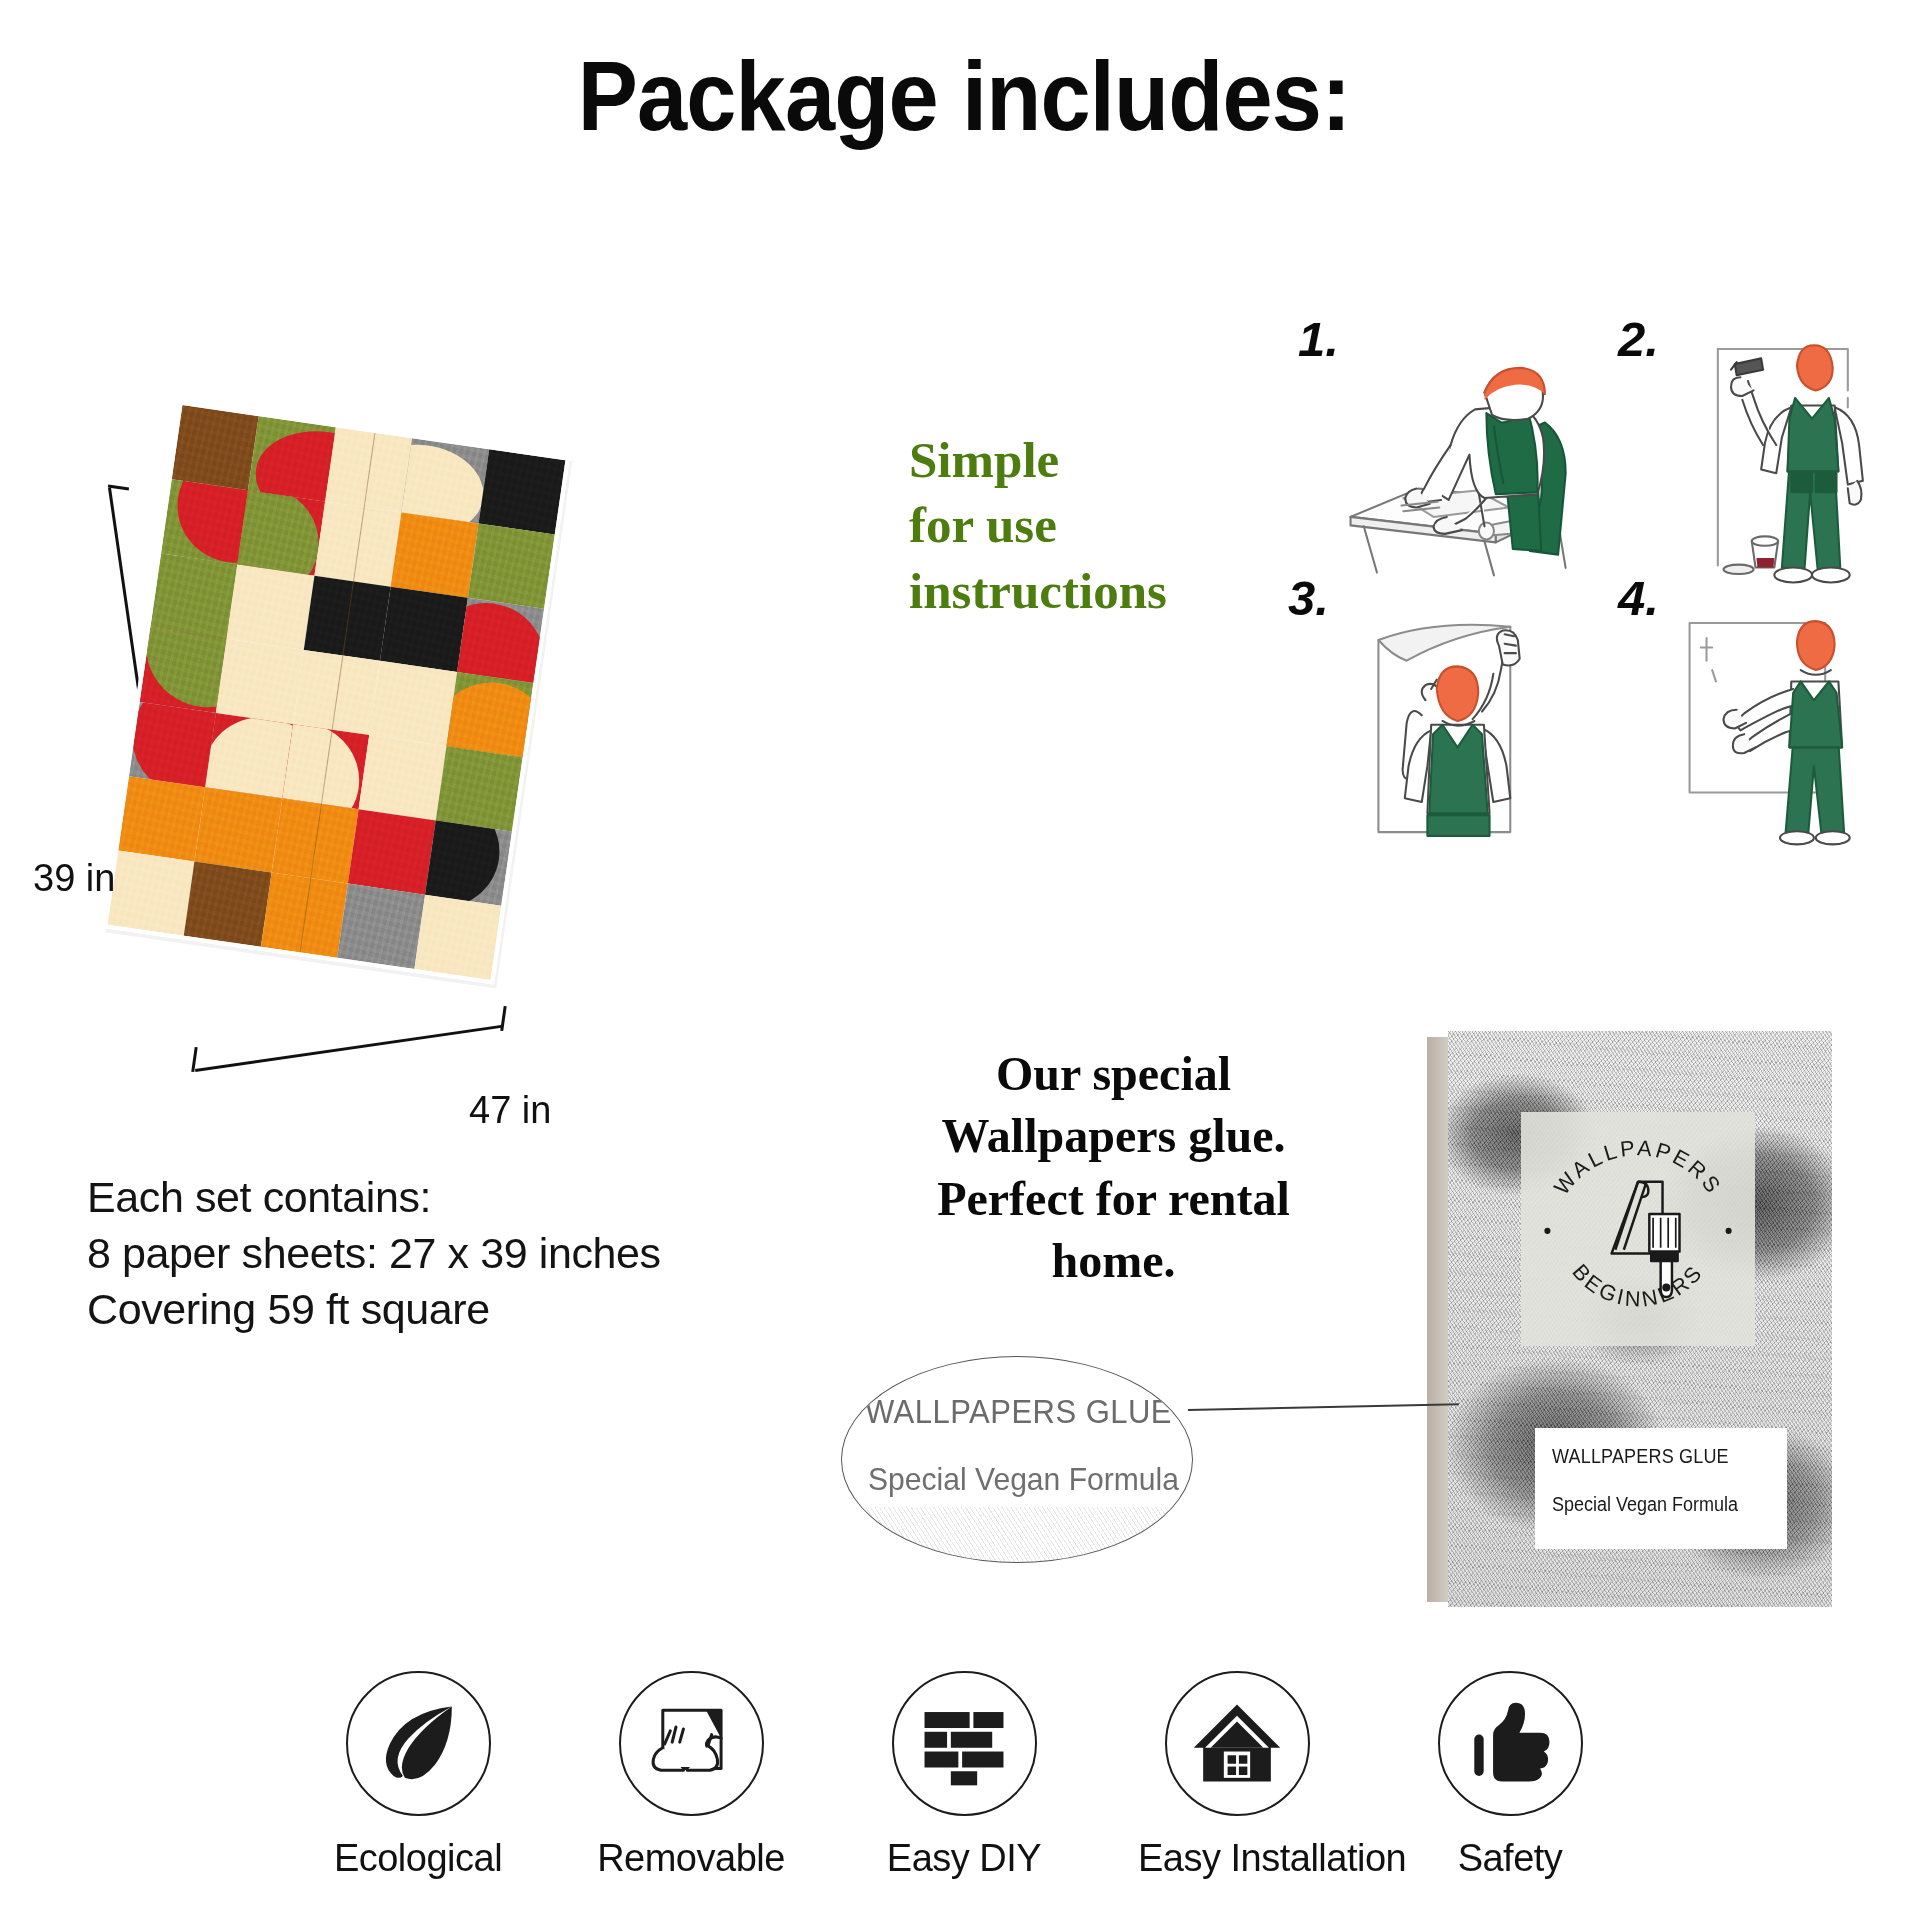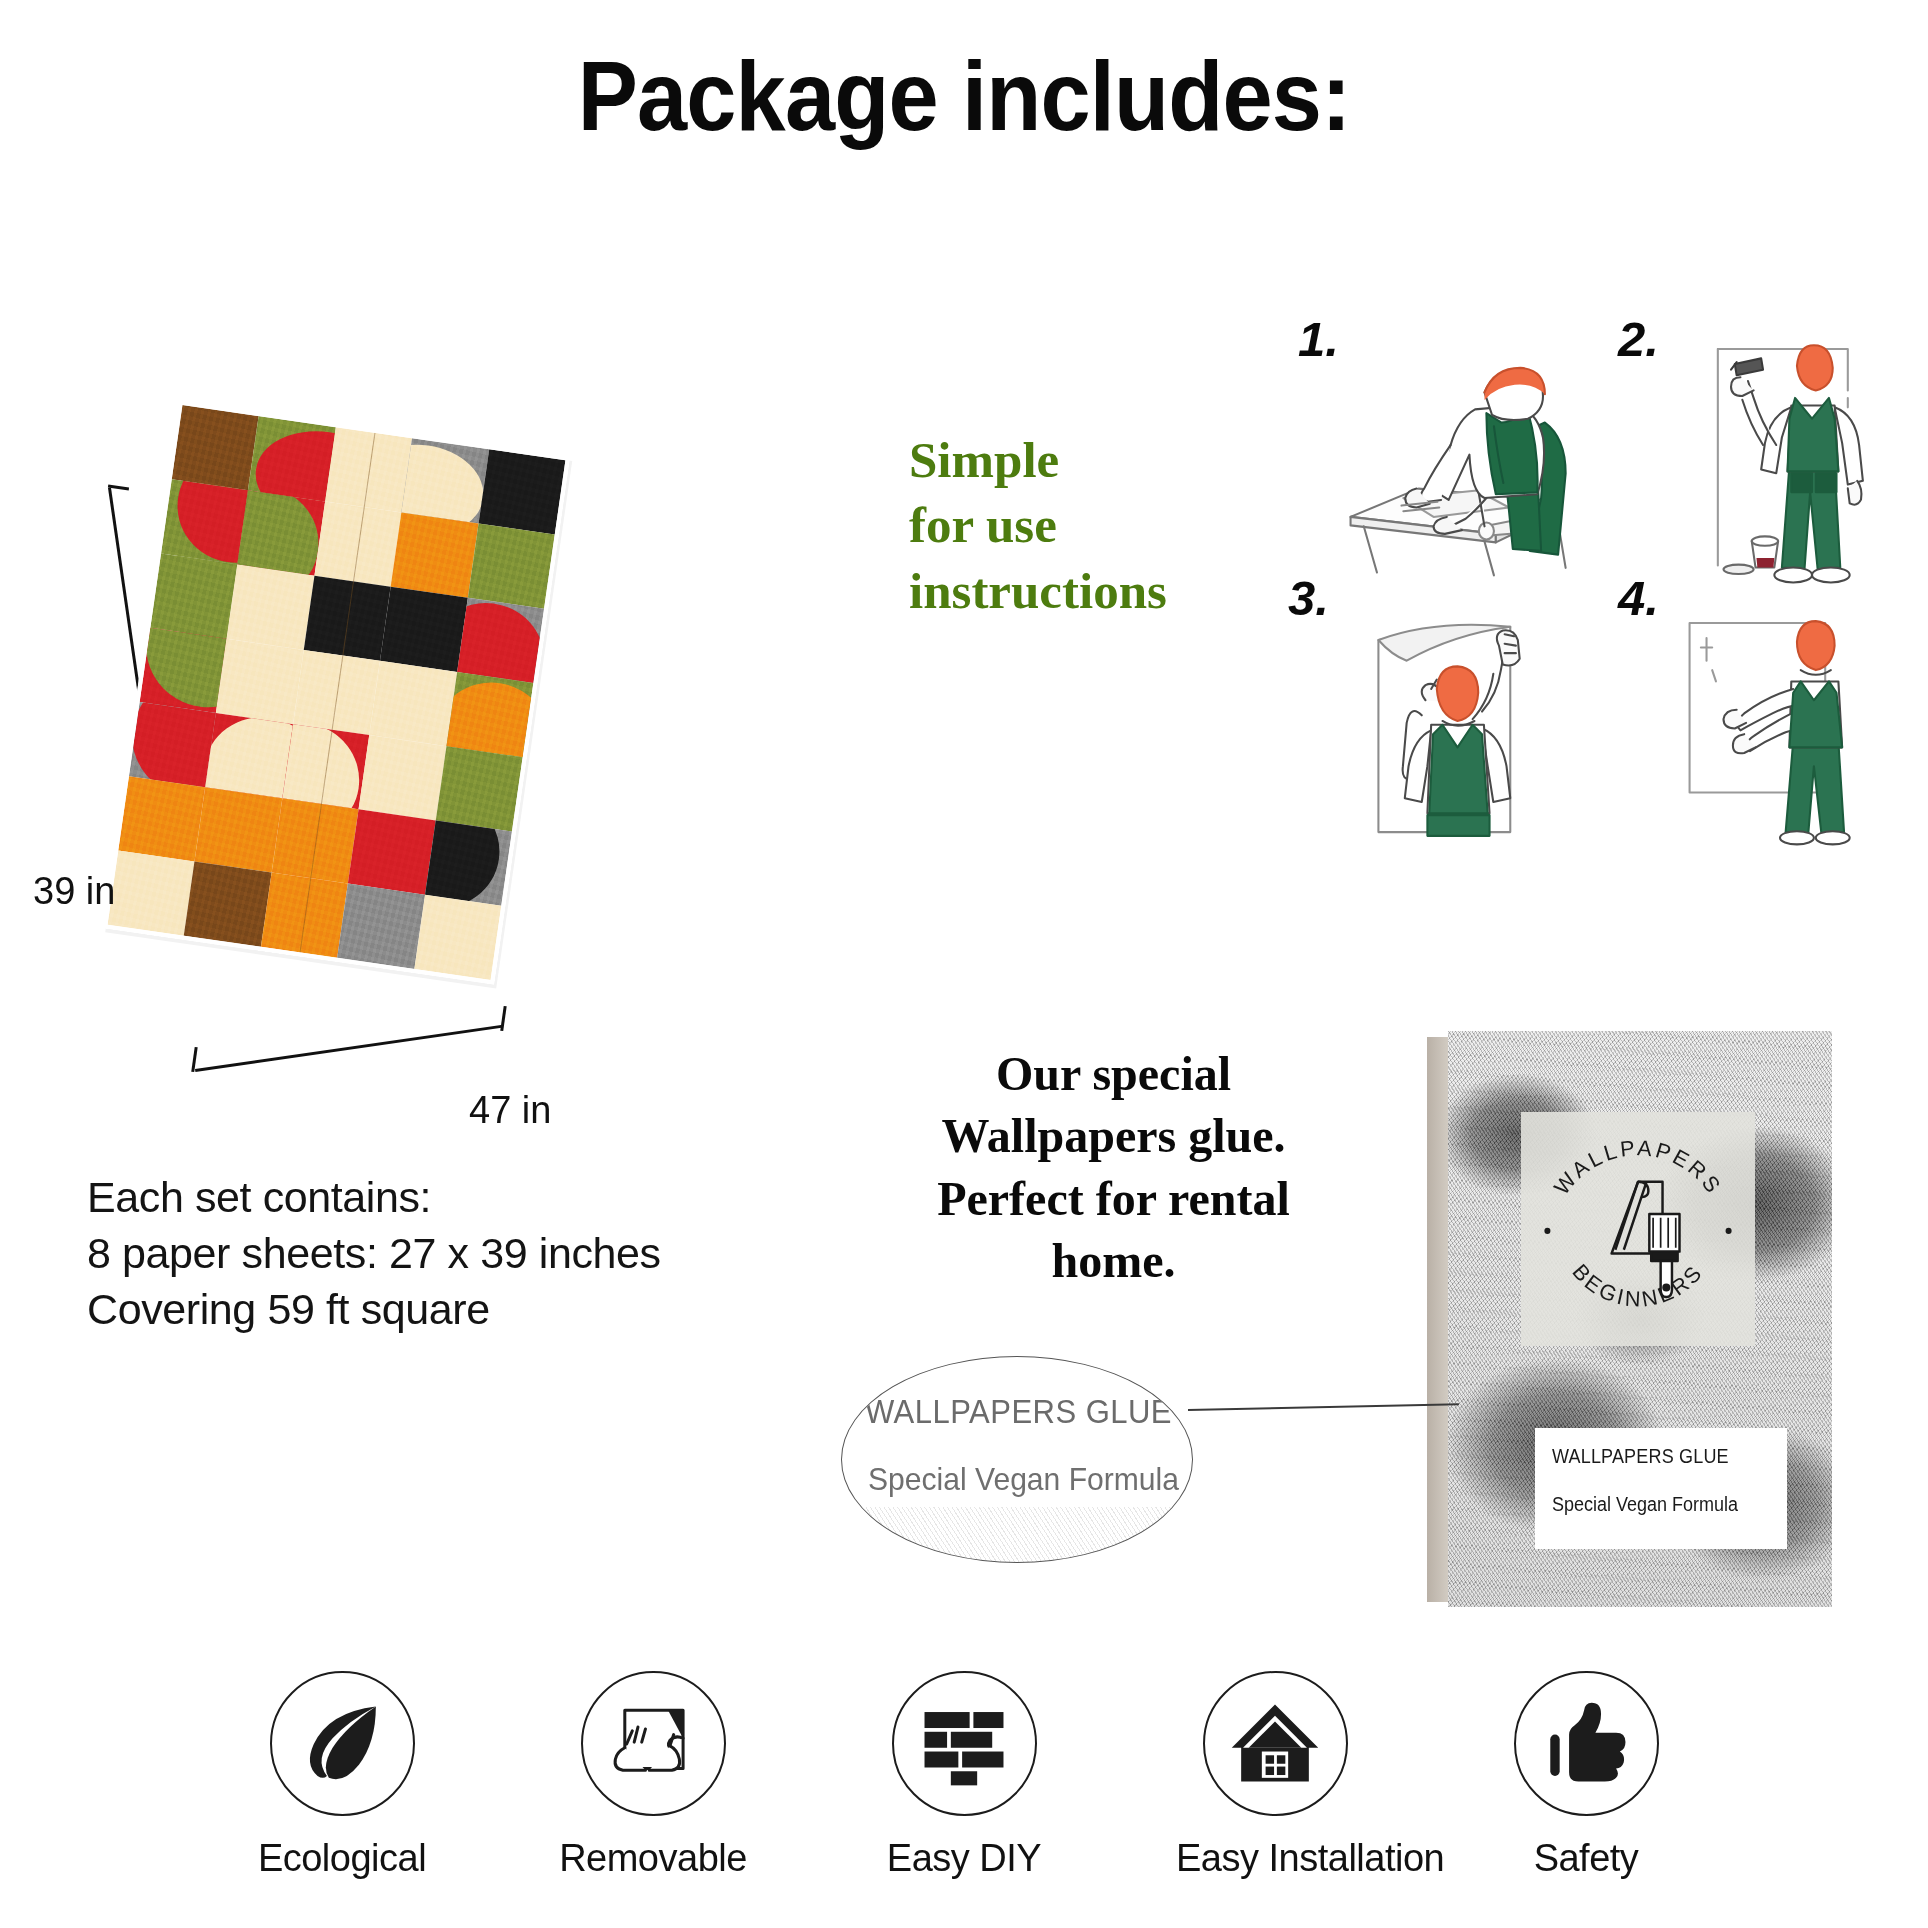--- a/index.html
+++ b/index.html
@@ -99,21 +99,20 @@
     background: #111;
   }
   #dim-v-label {
     position: absolute;
     left: 33px;
     top: 857px;
     font-size: 38px;
     font-family: "Liberation Sans", sans-serif;
     color: #111;
     white-space: nowrap;
-    margin-top: 13px;
   }
   #dim-h-label {
     position: absolute;
     left: 469px;
     top: 1089px;
     font-size: 38px;
     font-family: "Liberation Sans", sans-serif;
     color: #111;
     white-space: nowrap;
   }
@@ -296,21 +295,21 @@
   }
 
   
   #features {
     position: absolute;
     left: 0;
     top: 1671px;
     width: 1928px;
     display: flex;
     justify-content: center;
-    gap: 113px;
+    gap: 75px;
   }
   .feature {
     width: 198px;
     text-align: center;
   }
   .feature-badge {
     width: 141px;
     height: 141px;
     margin: 0 auto;
     border: 2.8px solid #1c1c1c;

